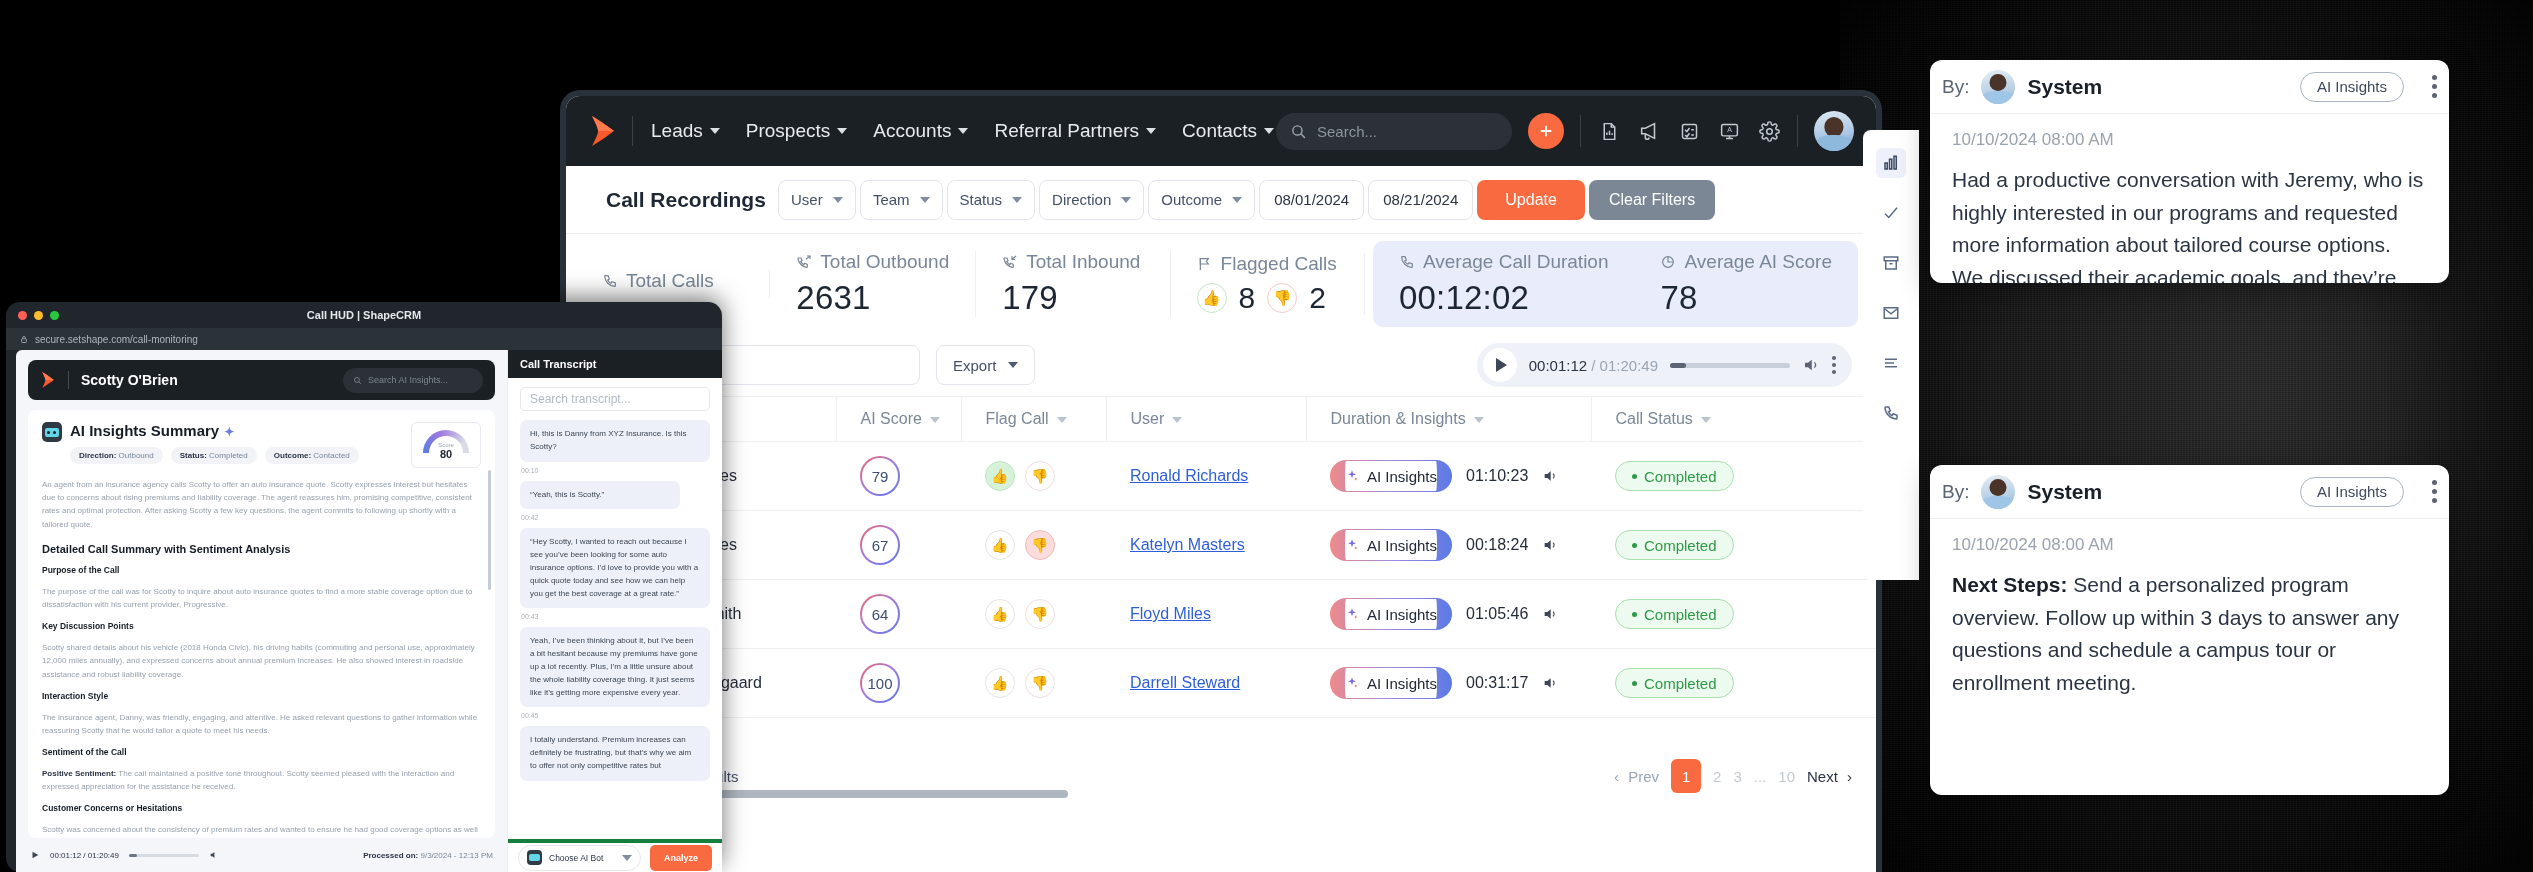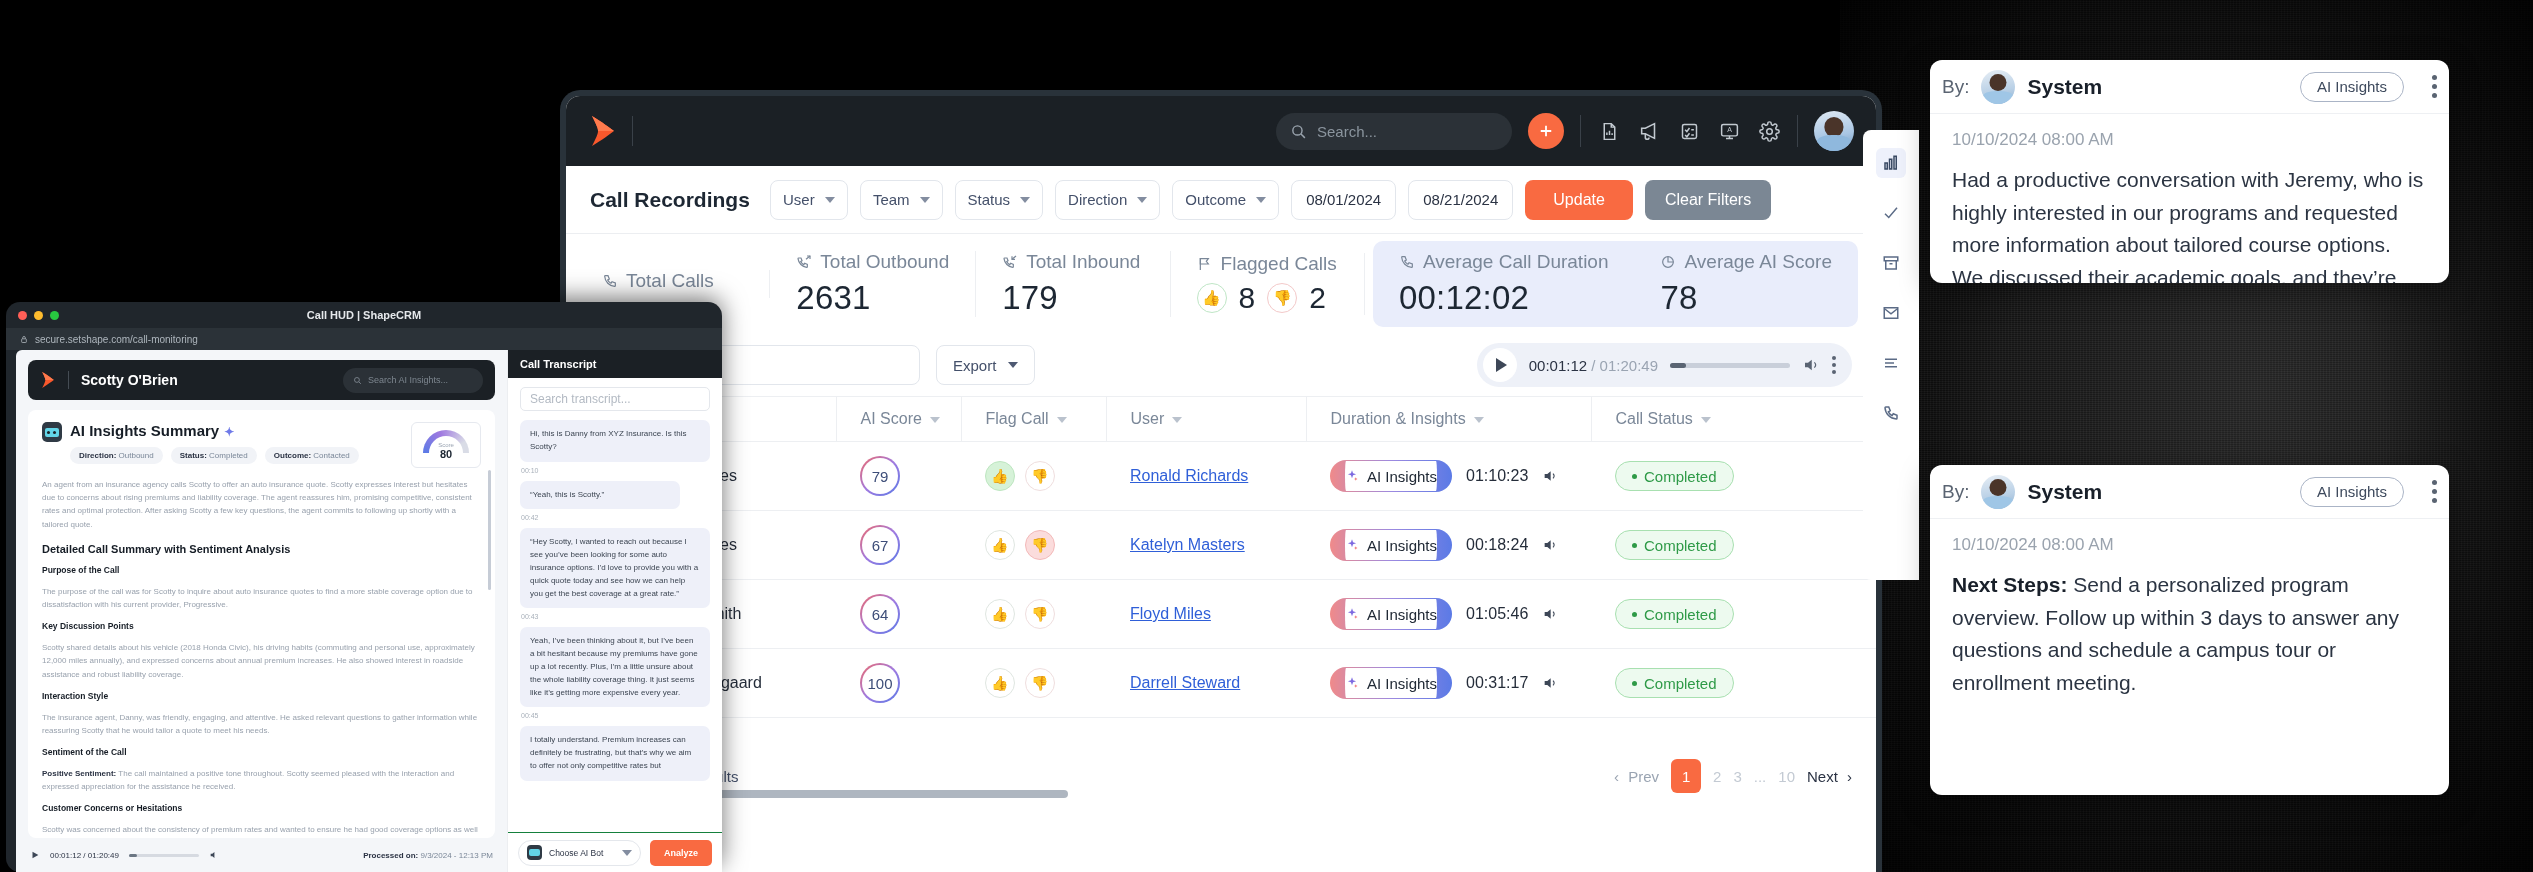--- a/index.html
+++ b/index.html
@@ -66,21 +66,21 @@
   .nav-ico { width: 24px; height: 24px; color: #c2c9d0; display:flex; align-items:center; justify-content:center; }
   .avatar-nav {
     width: 40px; height: 40px; border-radius: 50%; overflow:hidden;
     background: linear-gradient(170deg,#dfe9f3 0%,#a9c6e4 60%,#6f98c2 100%);
     position: relative; flex:none;
   }
   .avatar-nav::before{content:"";position:absolute;left:50%;top:16%;width:48%;height:48%;transform:translateX(-50%);border-radius:50%;background:#4a3429;}
   .avatar-nav::after{content:"";position:absolute;left:50%;bottom:0;width:86%;height:40%;transform:translateX(-50%);border-radius:42% 42% 0 0;background:#8fb8dd;}
 
   
-  .filterbar { height: 68px; display: flex; align-items: center; padding: 0 24px; gap: 12px; border-bottom: 1px solid #eceef1; text-align: right; }
+  .filterbar { height: 68px; display: flex; align-items: center; padding: 0 40px; gap: 4px; border-bottom: 1px solid #eceef1; text-align: right; }
   .page-title { font-size: 21px; font-weight: 700; color: #1d2733; margin-right: 8px; white-space: nowrap; }
   .sel {
     height: 40px; min-width: 78px; border: 1px solid #e2e6ec; border-radius: 8px;
     display: flex; align-items: center; justify-content: center; gap: 10px;
     padding: 0 12px; font-size: 15px; color: #44506a; background: #fff; white-space: nowrap;
   }
   .sel .chev { border-top-color: #7c879b; }
   .date {
     height: 40px; border: 1px solid #e2e6ec; border-radius: 8px; display:flex; align-items:center;
     padding: 0 14px; font-size: 15px; color: #2b3344; background:#fff; white-space: nowrap;
@@ -232,21 +232,21 @@
   .hud-proc { margin-left:auto; font-size:8px; color:#7a8798; }
   .hud-proc b { color:#2b3344; }
 
   .hud-right { width: 215px; background:#fff; display:flex; flex-direction:column; border-left:1px solid #eceef1;justify-content:flex-end; }
   .tr-head { height: 28px; background:#1b2025; color:#fff; font-size:11px; font-weight:700; display:flex; align-items:center; padding: 0 12px; }
   .tr-search { margin: 9px 12px; height:24px; border:1px solid #e4e7ec; border-radius:5px; display:flex;align-items:center; padding:0 9px; font-size:12px; color:#b3bac3; }
   .tr-list { flex:1; overflow:hidden; padding: 0 12px; }
   .bub { background:#eef0f9; border-radius:7px; padding: 8px 10px; font-size:8px; line-height:1.6; color:#3c4552; }
   .bub.short { width: 84%; }
   .tstamp { font-size:7px; color:#a8b0ba; margin: 5px 0 7px 1px; }
-  .tr-foot { height: 40px; border-top:1px solid #15803d; display:flex; align-items:center; gap: 9px; padding: 0 10px; }
+  .tr-foot { height: 33px; border-top:4px solid #15803d; display:flex; align-items:center; gap: 9px; padding: 0 10px; }
   .bot-sel { flex:1; height:26px; border:1px solid #e4e7ec; border-radius:13px; display:flex; align-items:center; gap:7px; padding:0 8px; font-size:8.5px; color:#2b3344; }
   .bot-ico-sm { width:15px;height:15px;border-radius:4px;background:#2f3a45;position:relative;flex:none; }
   .bot-ico-sm::before{content:"";position:absolute;left:2px;top:4px;width:11px;height:7px;border-radius:2px;background:#63d5e8;}
   .analyze { width: 62px; height:26px; border-radius:5px; background:#f96a41; color:#fff; font-size:9px; font-weight:700; display:flex;align-items:center;justify-content:center; }
 
   
   .ins-card {
     position: absolute; background: #fff; border-radius: 12px; overflow: hidden; z-index: 6;
     box-shadow: 0 8px 30px rgba(0,0,0,.35);
   }
@@ -314,20 +314,42 @@
   </div>
 
   <div class="crm">
 
     <div class="crm-nav">
       <svg class="logo-mark" viewBox="0 0 30 34">
         <path d="M4 2 C14 8, 22 14, 26 17 C22 20, 14 26, 4 32 C8 24, 10 20, 10 17 C10 14, 8 10, 4 2 Z" fill="#f9582c"></path>
         <path d="M4 2 C14 8, 22 14, 26 17 L10 17 C10 14, 8 10, 4 2 Z" fill="#ff7a4d"></path>
       </svg>
       <div class="nav-div"></div>
+      <div class="nav-items">
+        <div class="nav-item">
+            <span>Leads</span>
+            <i class="chev"></i>
+          </div>
+        <div class="nav-item">
+            <span>Prospects</span>
+            <i class="chev"></i>
+          </div>
+        <div class="nav-item">
+            <span>Accounts</span>
+            <i class="chev"></i>
+          </div>
+        <div class="nav-item">
+            <span>Referral Partners</span>
+            <i class="chev"></i>
+          </div>
+        <div class="nav-item">
+            <span>Contacts</span>
+            <i class="chev"></i>
+          </div>
+      </div>
 
       <div class="nav-right">
         <div class="search-pill">
           <svg width="17" height="17" viewBox="0 0 24 24" fill="none" stroke="#9aa4ae" stroke-width="2">
               <circle cx="10.5" cy="10.5" r="6.5"></circle>
               <line x1="15.5" y1="15.5" x2="21" y2="21"></line>
             </svg>
           <span>Search...</span>
         </div>
         <div class="plus-btn">

